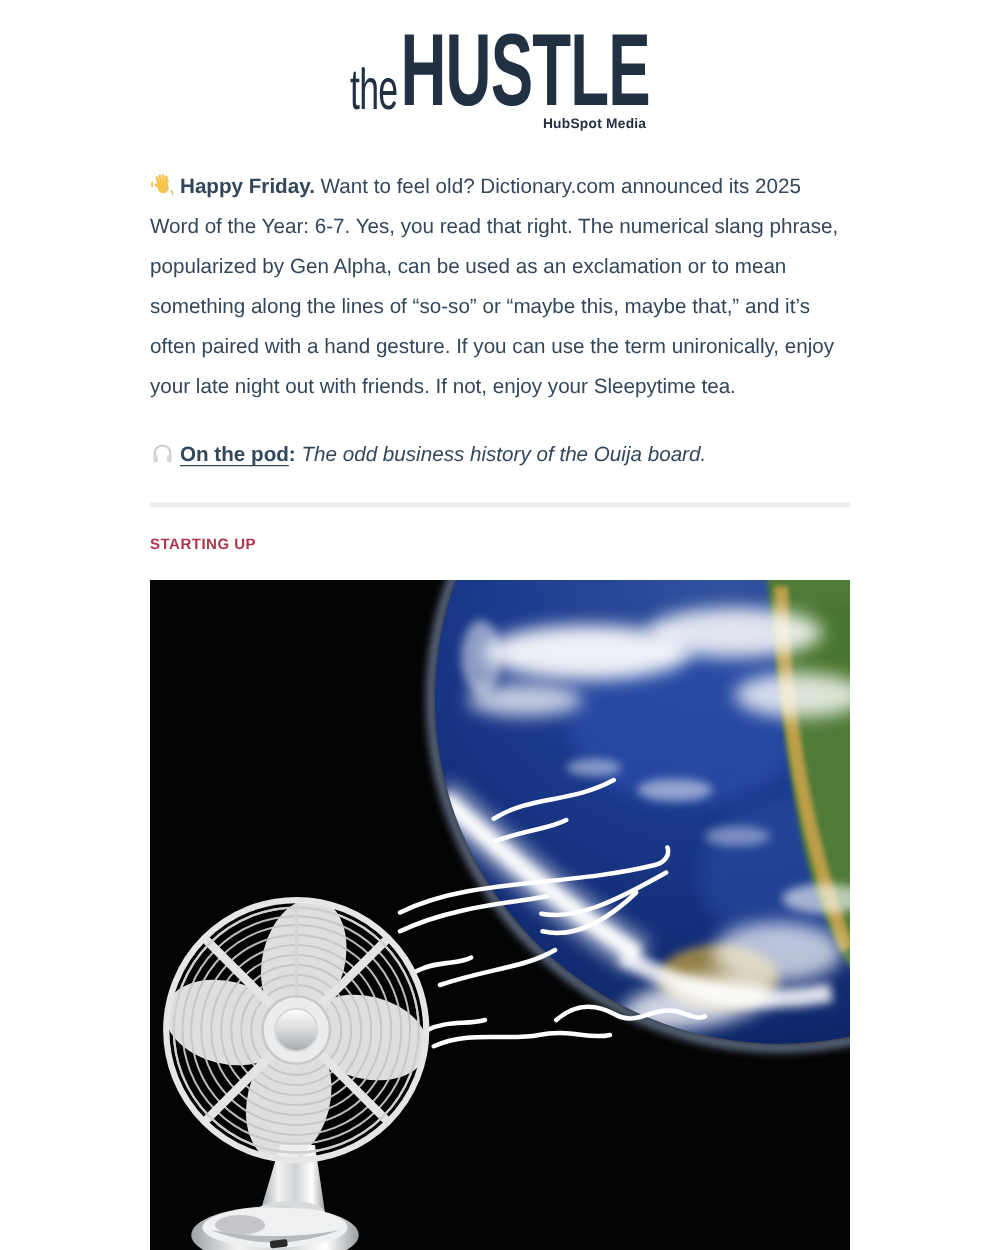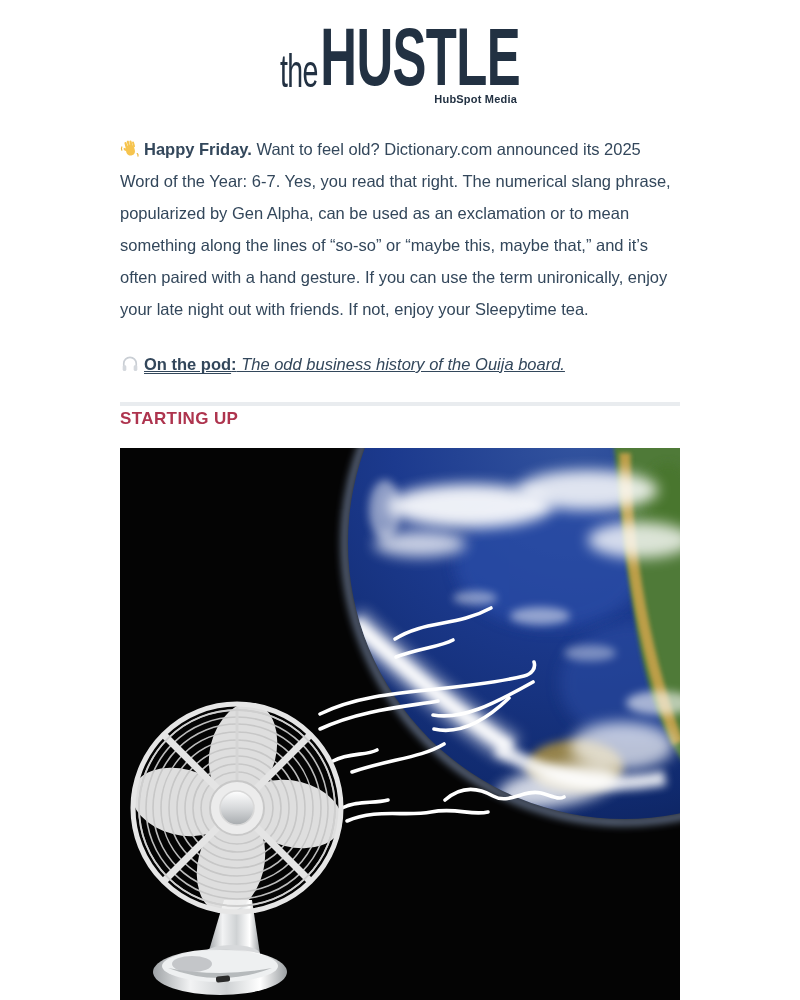--- a/index.html
+++ b/index.html
@@ -22,29 +22,29 @@
     margin-top:3px;text-align:right;padding-right:8px;
     font-size:11px;font-weight:700;color:#223142;letter-spacing:.2px;
   }
 
   
   .intro{margin:28px 0 0 0;font-size:16.5px;line-height:32px;}
   .intro strong{font-weight:700;}
   .icon-inline{display:inline-block;width:20px;height:20px;vertical-align:-4px;margin-right:4px;}
 
   
-  .pod{margin:28px 0 0 0;font-size:16.5px;line-height:22px;text-decoration:underline;}
+  .pod{margin:28px 0 0 0;font-size:16.5px;line-height:22px;}
   .pod-link{color:#33475b;font-weight:700;text-decoration:underline;text-underline-offset:2.5px;cursor:pointer;}
   .pod-colon{font-weight:700;}
   .pod em{font-style:italic;}
 
   
   .divider{margin-top:27px;height:4px;background:#e9ecef;border:none;}
   .section-label{
-    margin-top:5px;font-size:17px;font-weight:800;
+    margin-top:21px;font-size:12px;font-weight:800;
     color:#ae344e;letter-spacing:.4px;line-height:16px;
   }
 
   
   .hero{margin-top:21px;width:560px;height:560px;display:block;cursor:pointer;}
   .hero svg{display:block;}
 </style>
 </head>
 <body>
 

